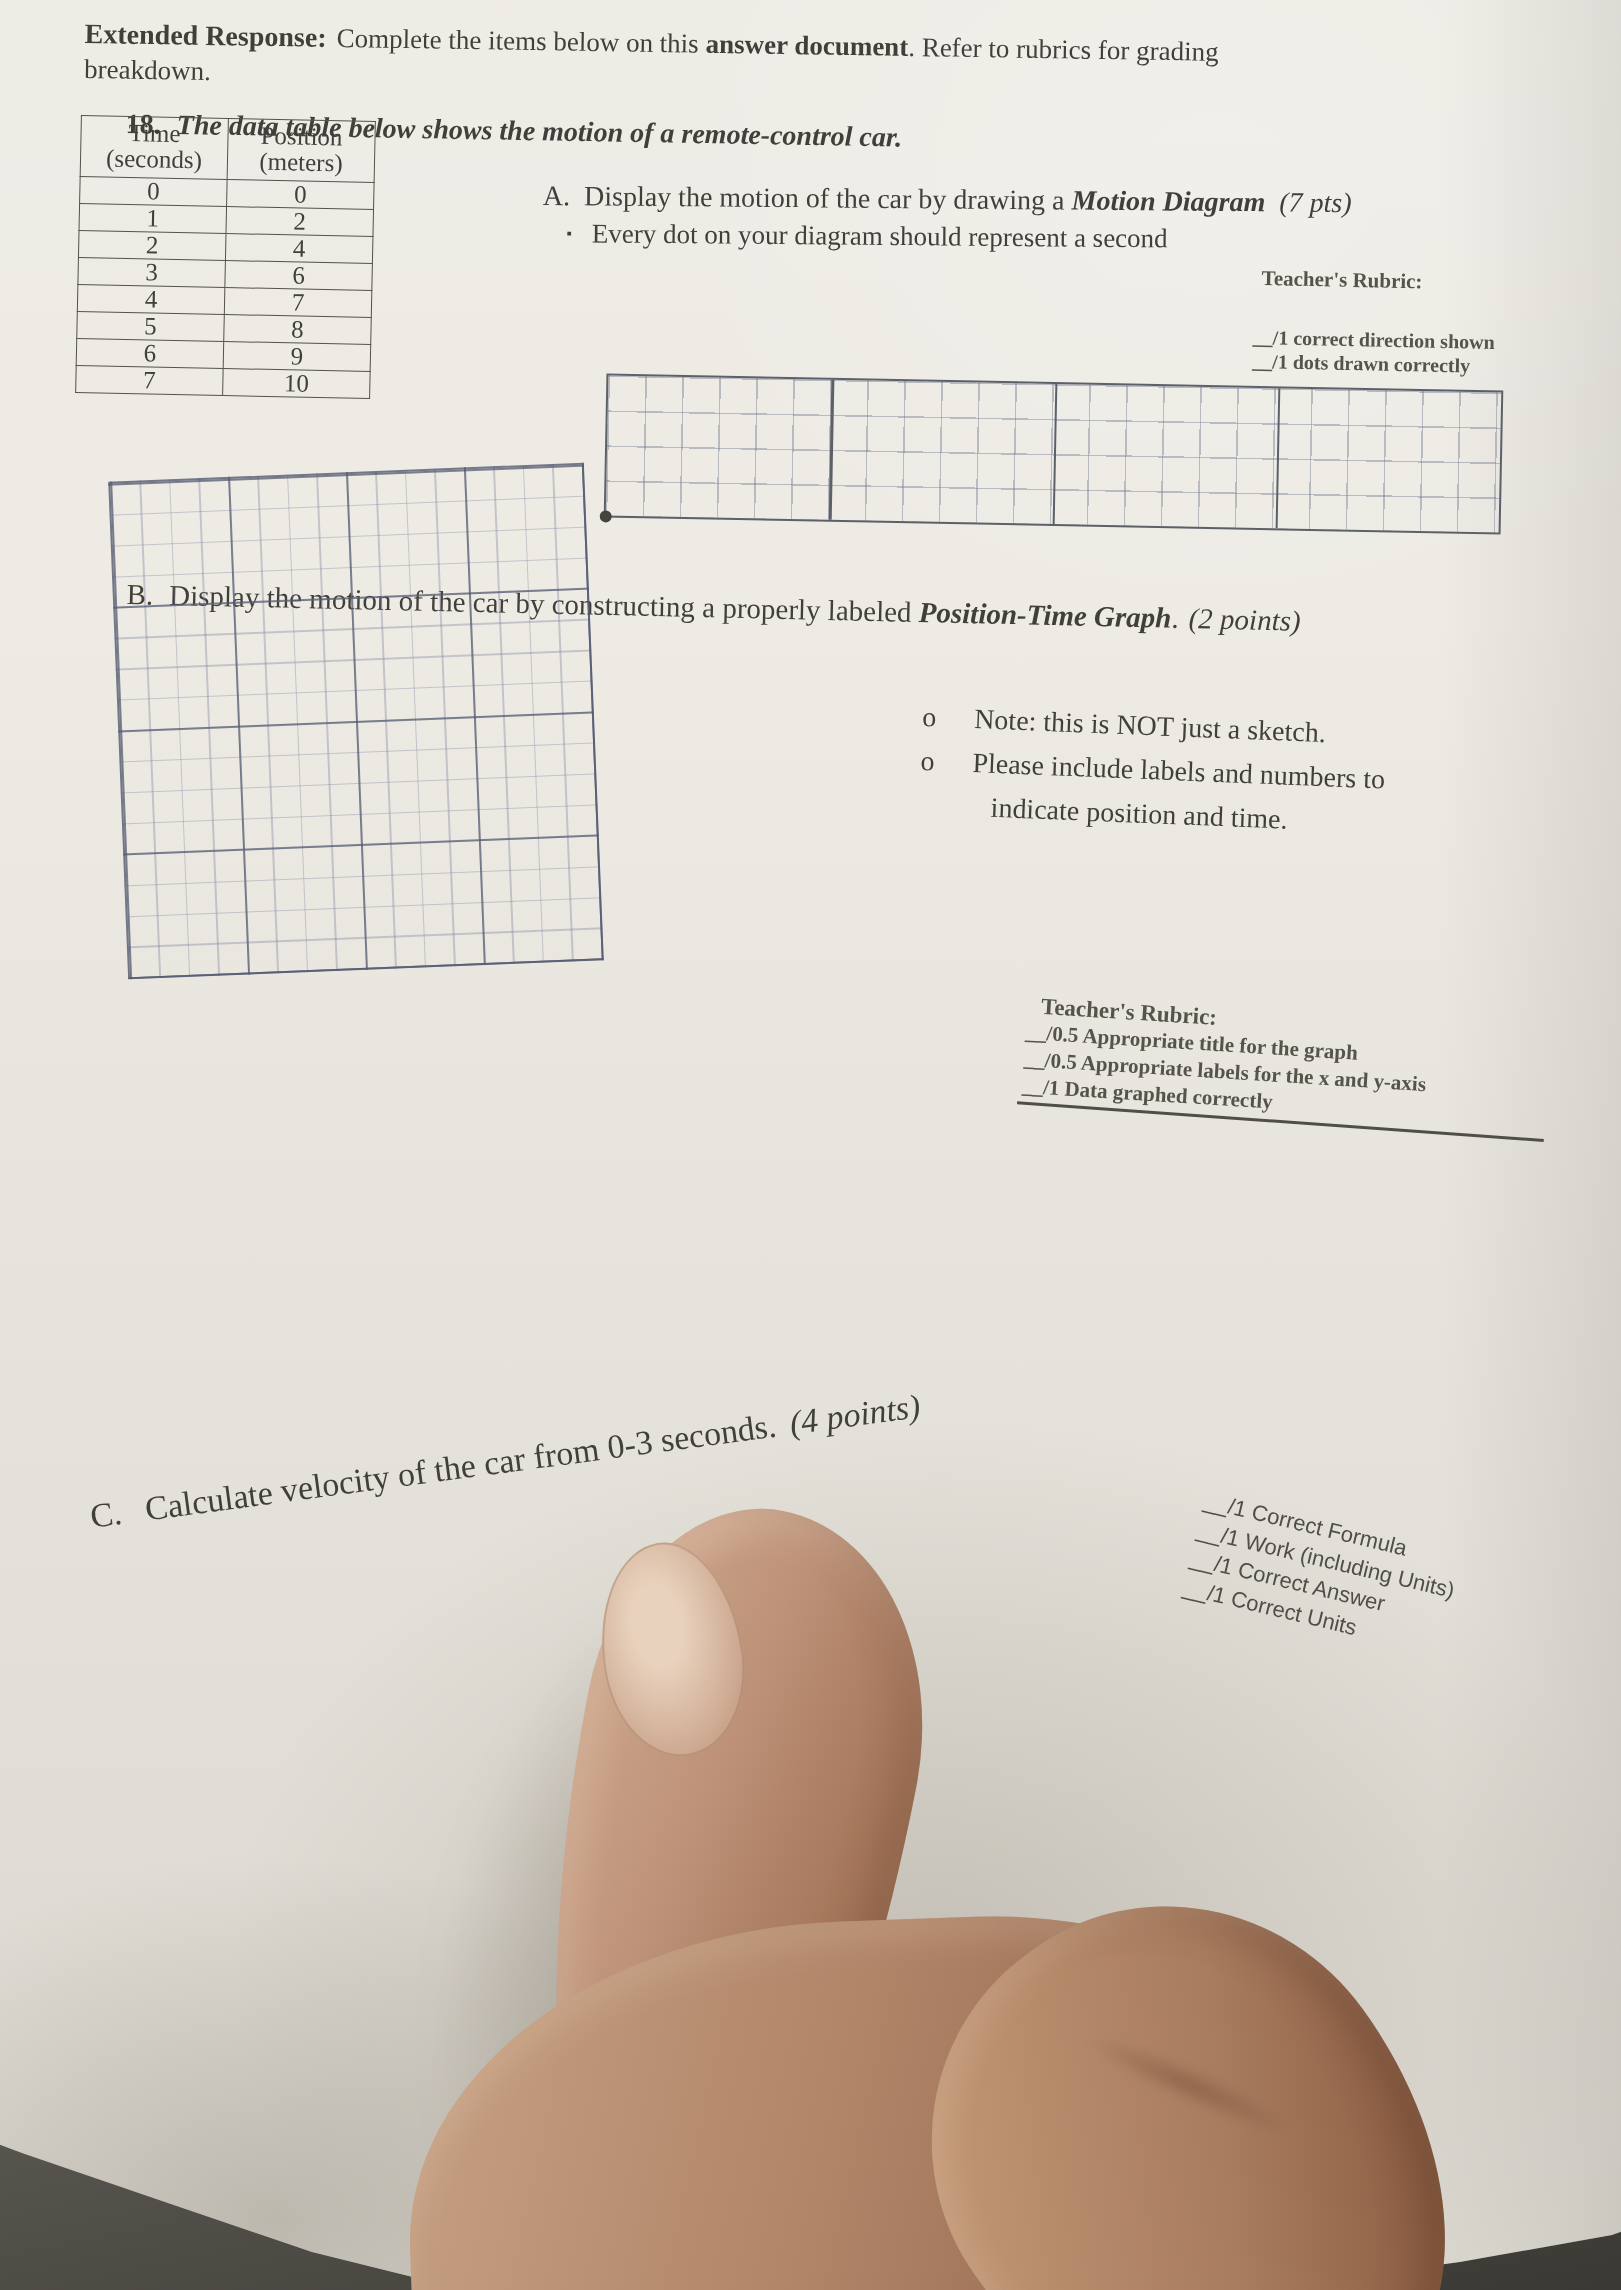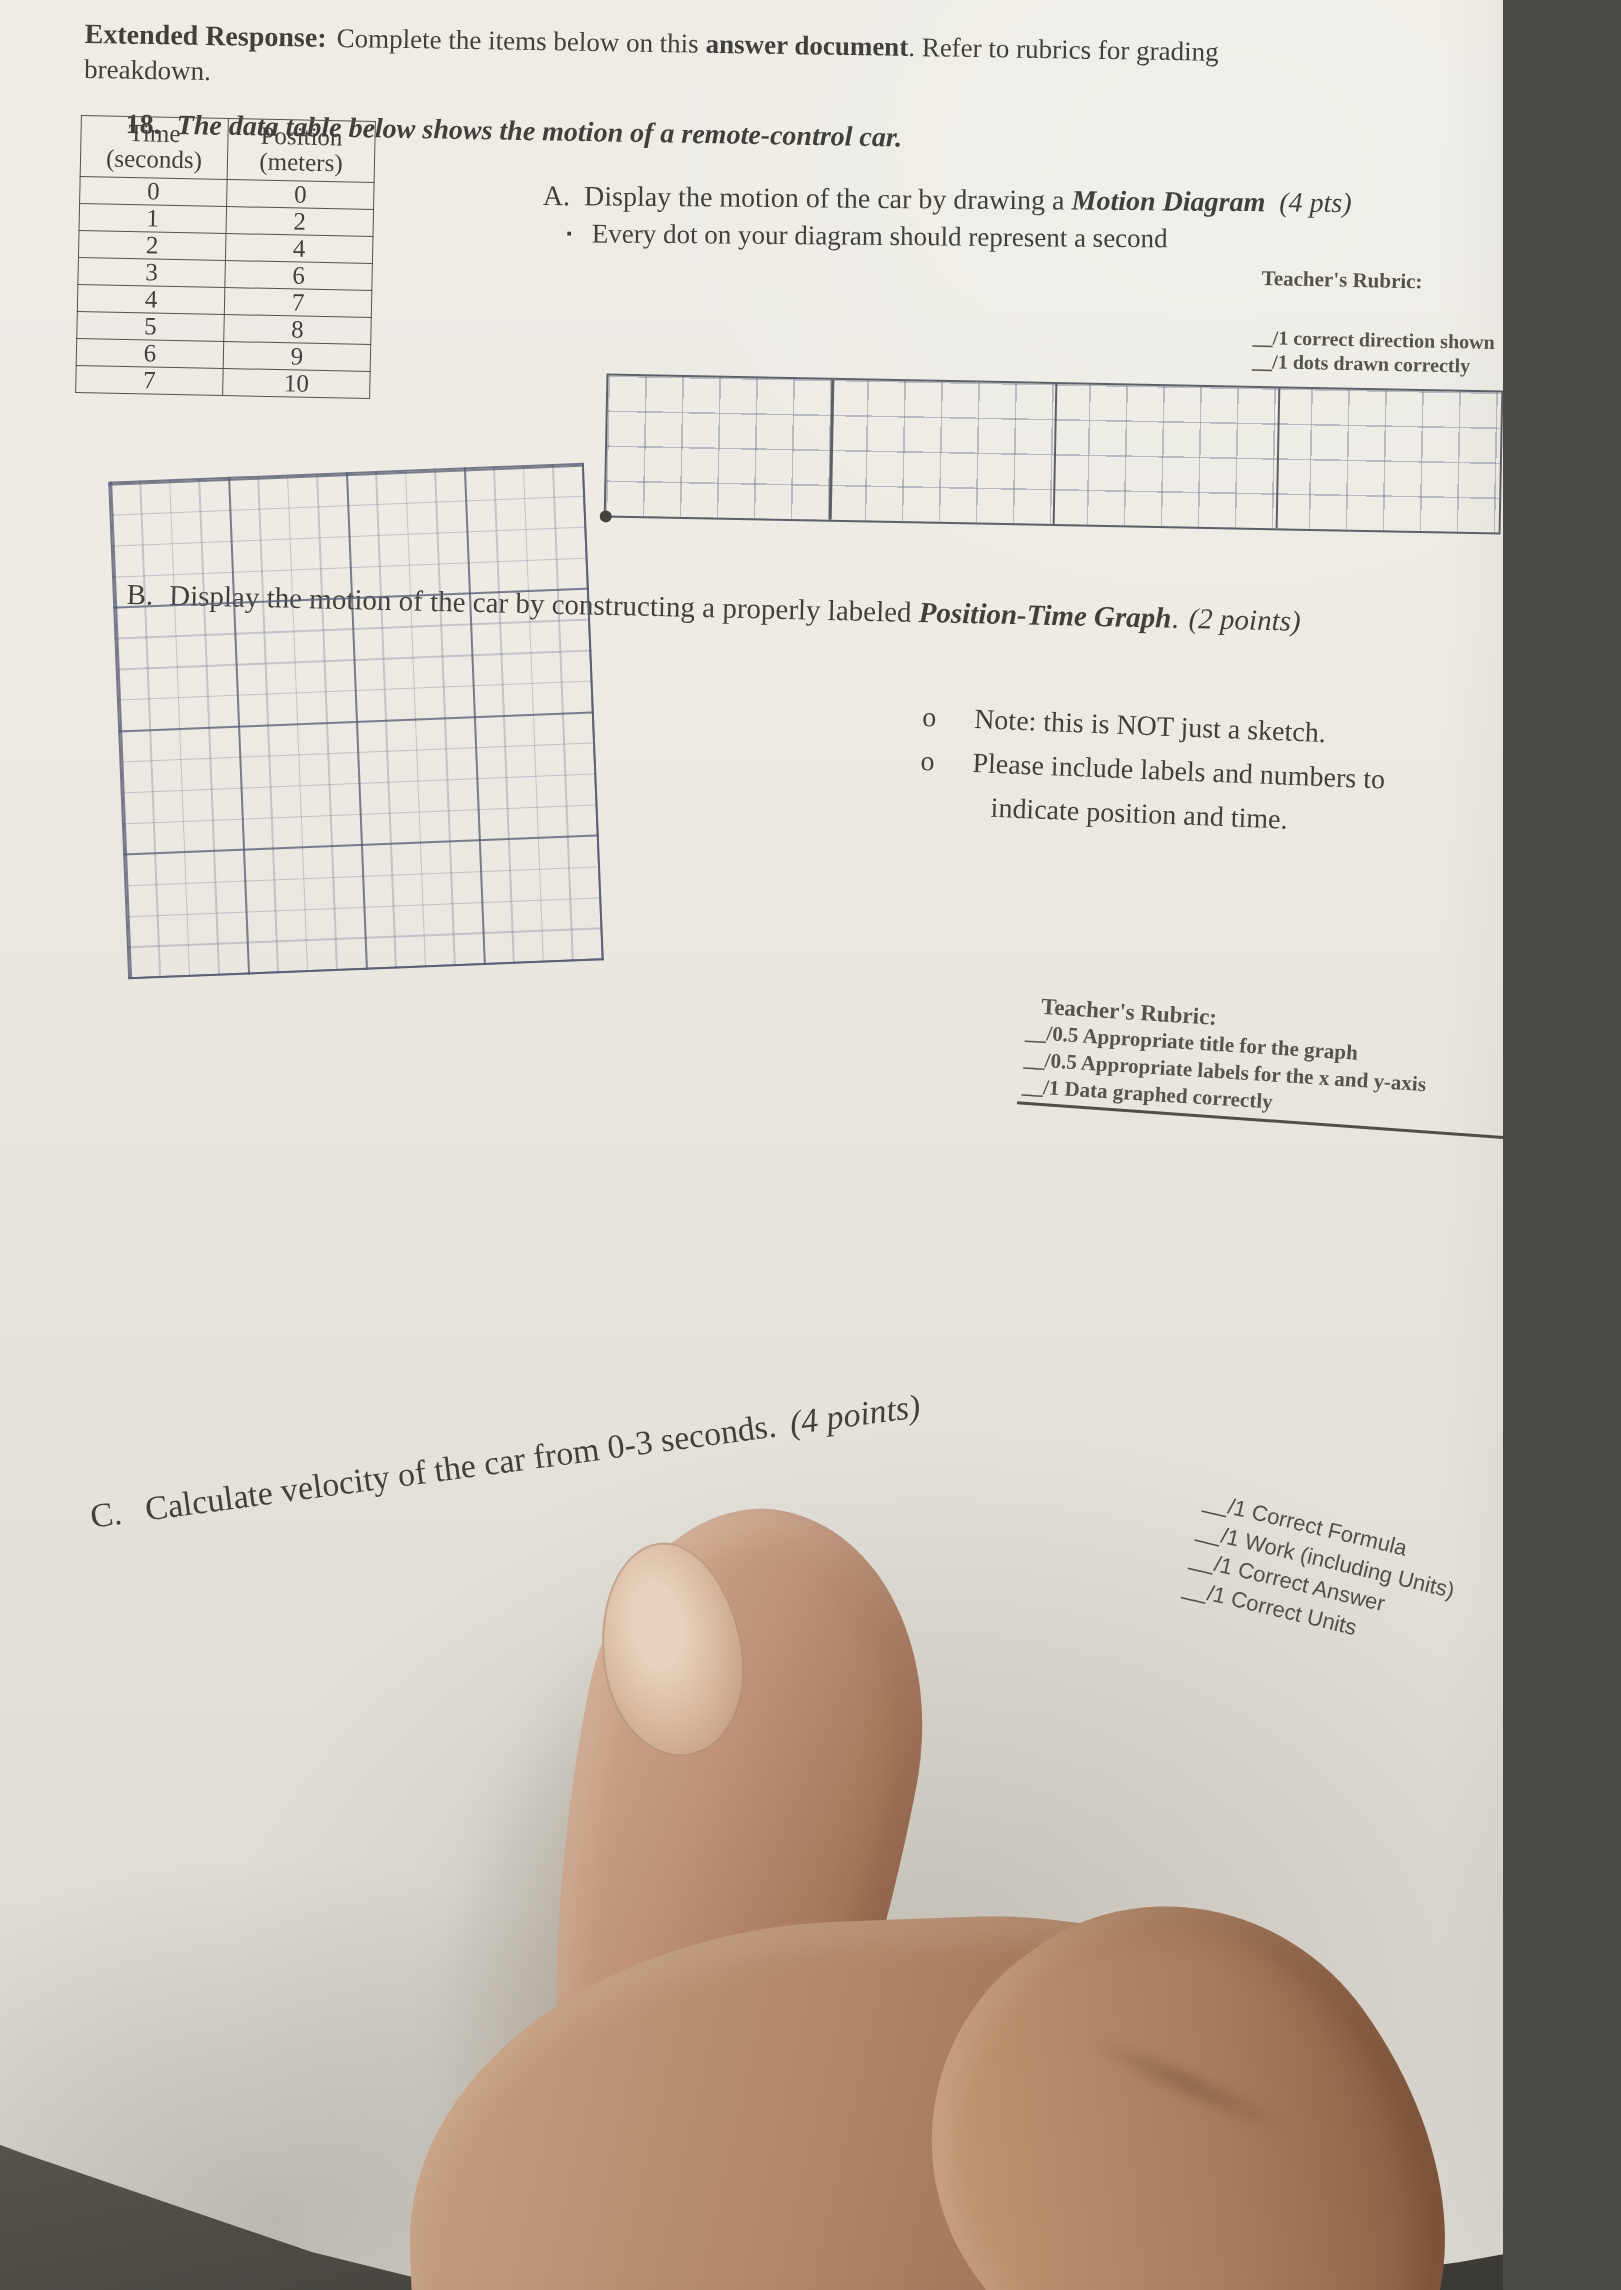--- a/index.html
+++ b/index.html
@@ -1,17 +1,17 @@
 <!DOCTYPE html>
 <html><head>
 <meta charset="utf-8">
 <style>
   html,body{margin:0;padding:0;}
   body{background:#4a4842;}
-  .canvas{position:relative;width:1503px;height:2290px;overflow:hidden;
+  .canvas{position:relative;width:1621px;height:2290px;overflow:hidden;
     background:linear-gradient(168deg,#908e87 0%,#807e77 40%,#64625b 72%,#3b3933 100%);
     font-family:"Liberation Serif",serif;color:#403f3a;}
   
   .paper{position:absolute;left:-40px;top:-60px;width:1740px;height:2350px;
     background:#edebe4;
     clip-path:polygon(0 0,1740px 0,1740px 2262px,1652px 2295px,1500px 2322px,1295px 2350px,
       505px 2350px,352px 2312px,205px 2262px,62px 2213px,0 2190px);}
   .paper-shade{position:absolute;inset:0;pointer-events:none;
     background:
       radial-gradient(1000px 800px at 72% 10%, rgba(255,255,255,.18), transparent 60%),
@@ -162,21 +162,21 @@
           <td>9</td>
         </tr>
     <tr>
           <td>7</td>
           <td>10</td>
         </tr>
   </tbody>
     </table>
 
   <div class="abs parta">
-    <div><span class="lbl">A.</span><span>Display the motion of the car by drawing a</span> <span class="emph">Motion Diagram</span><span class="pts">(4 pts)</span></div>
+    <div><span class="lbl">A.</span><span>Display the motion of the car by drawing a</span> <span class="emph">Motion Diagram</span><span class="pts">(7 pts)</span></div>
     <div class="bullet-row"><span class="bmark">▪</span><span>Every dot on your diagram should represent a second</span></div>
   </div>
 
   <div class="abs rubric rubric-a-title">Teacher's Rubric:</div>
   <div class="abs rubric rubric-a-items">
     <div>__/1 correct direction shown</div>
     <div>__/1 dots drawn correctly</div>
   </div>
 
   <div class="strip">

